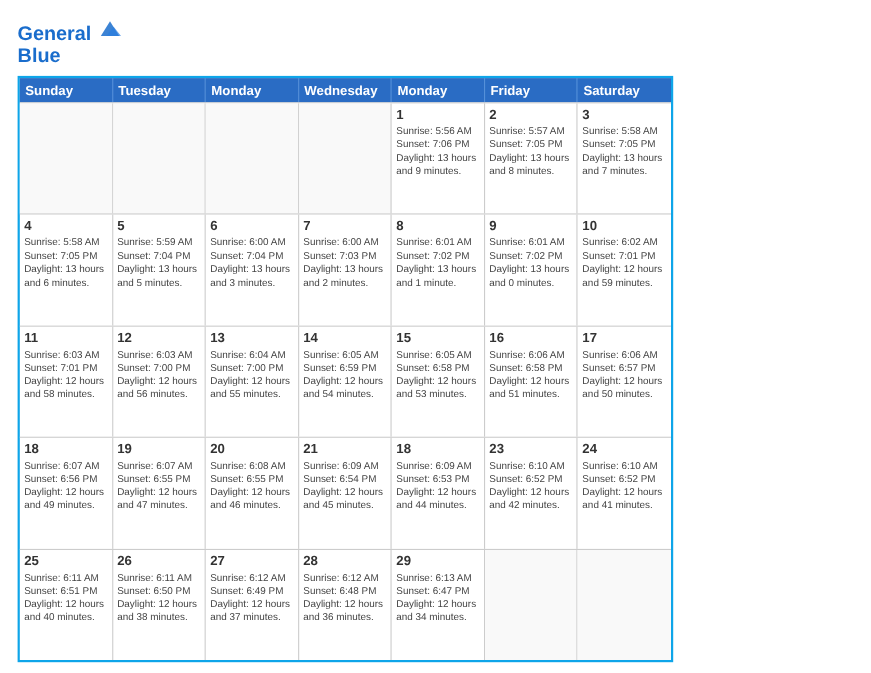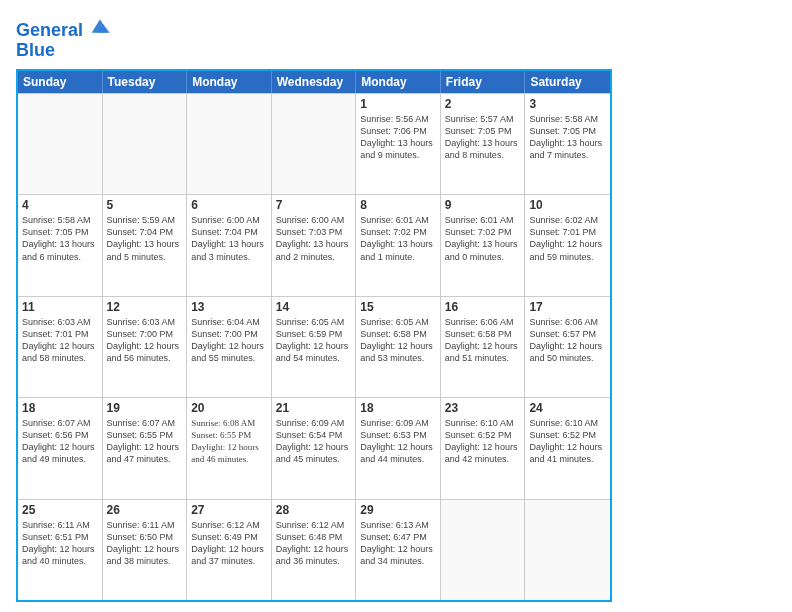--- a/index.html
+++ b/index.html
@@ -285,21 +285,21 @@
           </div>
           <div class="cal-cell">
             <div class="day-number">19</div>
             <div class="day-info" style="white-space: pre-line;">Sunrise: 6:07 AM
 Sunset: 6:55 PM
 Daylight: 12 hours
 and 47 minutes.</div>
           </div>
           <div class="cal-cell">
             <div class="day-number">20</div>
-            <div class="day-info" style="white-space: pre-line; font-family: Liberation Serif, serif;">Sunrise: 6:08 AM
+            <div class="day-info" style="white-space: pre-line;">Sunrise: 6:08 AM
 Sunset: 6:55 PM
 Daylight: 12 hours
 and 46 minutes.</div>
           </div>
           <div class="cal-cell">
             <div class="day-number">21</div>
             <div class="day-info" style="white-space: pre-line;">Sunrise: 6:09 AM
 Sunset: 6:54 PM
 Daylight: 12 hours
 and 45 minutes.</div>

